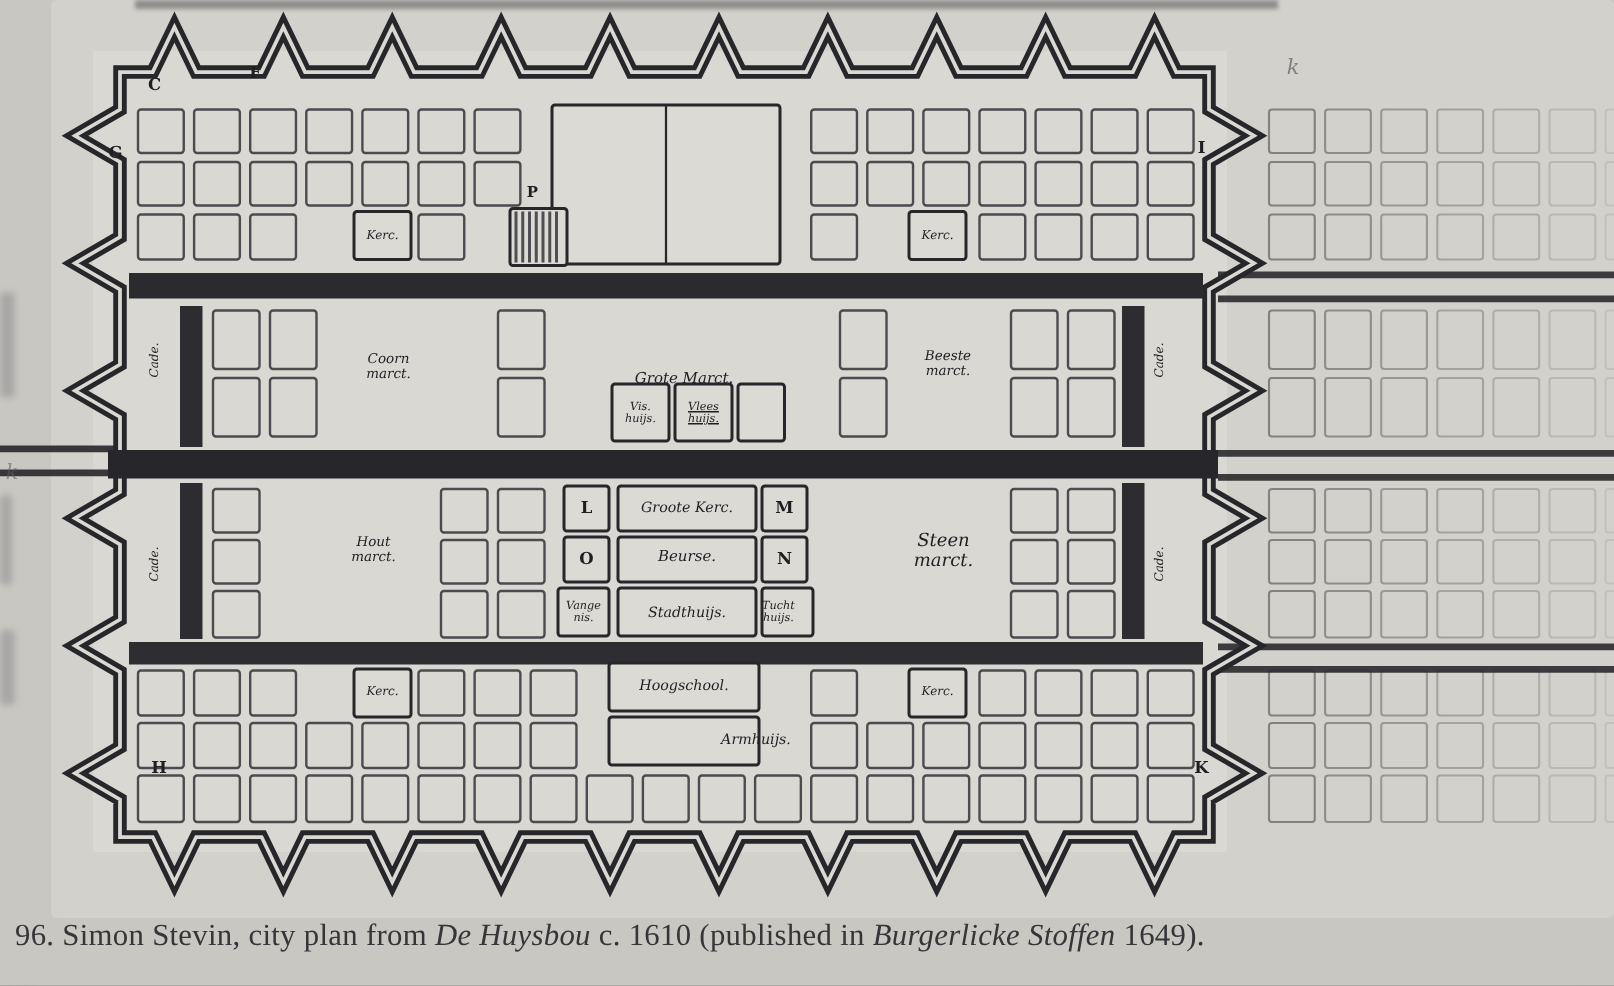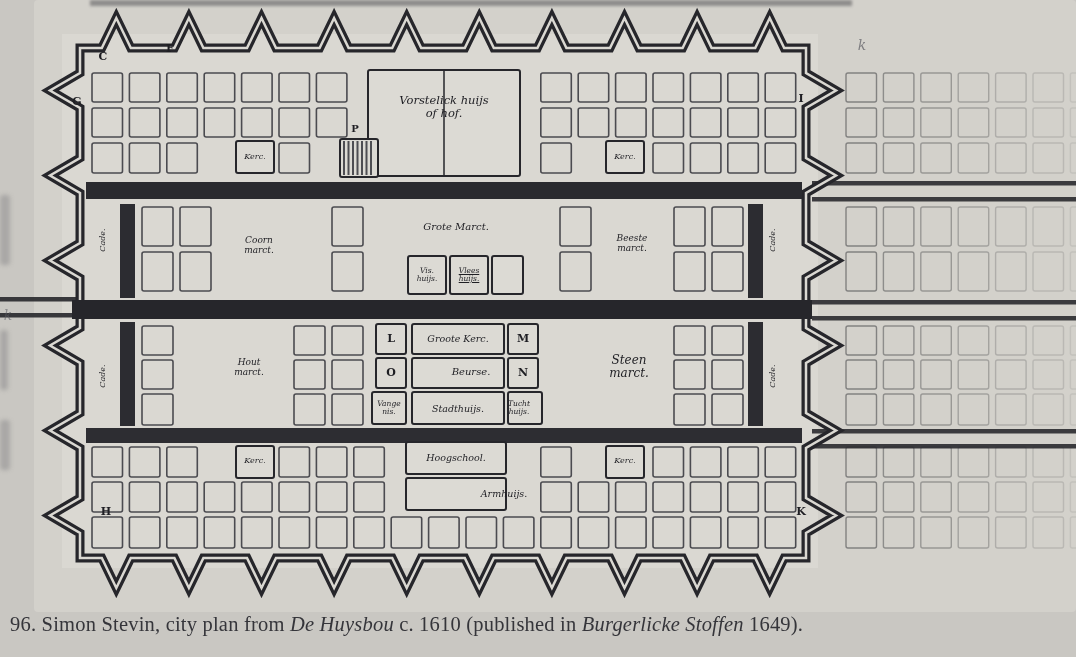--- a/index.html
+++ b/index.html
@@ -260,48 +260,46 @@
       <rect x="508" y="392" width="34" height="32" fill="#dcdad4" stroke="#26262b" stroke-width="2" opacity="1" rx="2"></rect>
       <rect x="406" y="442" width="100" height="32" fill="#dcdad4" stroke="#26262b" stroke-width="2" opacity="1" rx="2"></rect>
       <rect x="406" y="478" width="100" height="32" fill="#dcdad4" stroke="#26262b" stroke-width="2" opacity="1" rx="2"></rect>
     </svg>
 
   <div id="top-smear"></div>
   <div class="smudge" style="left:0;top:195px;width:10px;height:70px;"></div>
   <div class="smudge" style="left:0;top:330px;width:8px;height:60px;"></div>
   <div class="smudge" style="left:0;top:420px;width:10px;height:50px;"></div>
 
-  <div class="lbl" style="left:368px;top:86px;width:152px;height:42px;font-size:11.5px;">Vorstelick huijs
-of hof.</div>
 
   <div class="lbl" style="left:236px;top:147px;width:38px;height:20px;font-size:8px;">Kerc.</div>
   <div class="lbl" style="left:606px;top:147px;width:38px;height:20px;font-size:8px;">Kerc.</div>
   <div class="lbl" style="left:236px;top:451px;width:38px;height:20px;font-size:8px;">Kerc.</div>
   <div class="lbl" style="left:606px;top:451px;width:38px;height:20px;font-size:8px;">Kerc.</div>
 
   <div class="lbl" style="left:224px;top:226px;width:70px;height:38px;font-size:9px;">Coorn
 marct.</div>
-  <div class="lbl" style="left:384px;top:218px;width:144px;height:18px;font-size:10px;">Grote Marct.</div>
+  <div class="lbl" style="left:384px;top:244px;width:144px;height:18px;font-size:10px;">Grote Marct.</div>
   <div class="lbl" style="left:596px;top:224px;width:72px;height:38px;font-size:9px;">Beeste
 marct.</div>
   <div class="lbl" style="left:212px;top:348px;width:74px;height:38px;font-size:9px;">Hout
 marct.</div>
   <div class="lbl" style="left:592px;top:348px;width:74px;height:38px;font-size:12px;">Steen
 marct.</div>
 
   <div class="lbl" style="left:408px;top:258px;width:38px;height:34px;font-size:7.5px;">Vis.
 huijs.</div>
   <div class="lbl" style="left:450px;top:258px;width:38px;height:34px;font-size:7.5px;text-decoration:underline;">Vlees
 huijs.</div>
 
   <div class="lbl letter" style="left:376px;top:328px;width:30px;height:22px;font-size:11px;">L</div>
   <div class="lbl" style="left:412px;top:330px;width:92px;height:18px;font-size:9.5px;">Groote Kerc.</div>
   <div class="lbl letter" style="left:508px;top:328px;width:30px;height:22px;font-size:11px;">M</div>
   <div class="lbl letter" style="left:376px;top:362px;width:30px;height:22px;font-size:11px;">O</div>
-  <div class="lbl" style="left:412px;top:363px;width:92px;height:18px;font-size:10px;margin-left:13px;">Beurse.</div>
+  <div class="lbl" style="left:412px;top:363px;width:92px;height:18px;font-size:10px;">Beurse.</div>
   <div class="lbl letter" style="left:508px;top:362px;width:30px;height:22px;font-size:11px;">N</div>
   <div class="lbl" style="left:372px;top:394px;width:34px;height:28px;font-size:7.5px;">Vange
 nis.</div>
   <div class="lbl" style="left:412px;top:400px;width:92px;height:18px;font-size:9.5px;">Stadthuijs.</div>
   <div class="lbl" style="left:508px;top:394px;width:22px;height:28px;font-size:7.5px;">Tucht
 huijs.</div>
 
   <div class="lbl" style="left:406px;top:448px;width:100px;height:20px;font-size:9.5px;">Hoogschool.</div>
   <div class="lbl" style="left:406px;top:484px;width:100px;height:20px;font-size:9.5px;margin-left:48px;">Armhuijs.</div>
 

